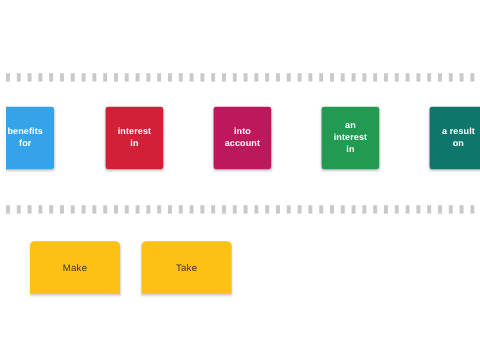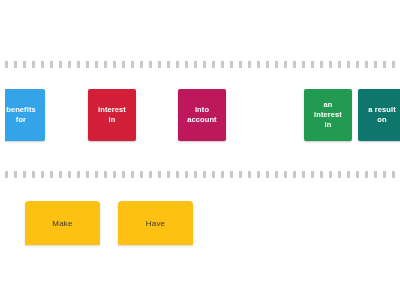--- a/index.html
+++ b/index.html
@@ -105,27 +105,27 @@
 
   <div class="dash-rail top"></div>
 
   <div class="phrase-track" id="phrase-track">
       <div class="phrase-tile" style="left: -8px; background: rgb(52, 163, 232);">benefits
 for</div>
       <div class="phrase-tile" style="left: 83px; background: rgb(210, 32, 56);">interest
 in</div>
       <div class="phrase-tile" style="left: 173px; background: #be185d;">into
 account</div>
-      <div class="phrase-tile" style="left: 263px; background: rgb(35, 154, 82); margin-left: 36px;">an
+      <div class="phrase-tile" style="left: 263px; background: rgb(35, 154, 82);">an
 interest
 in</div>
       <div class="phrase-tile" style="left: 353px; background: #0f766e;">a result
 on</div>
     </div>
 
   <div class="dash-rail bottom"></div>
 
   <div class="verb-track" id="verb-track">
       <div class="verb-tile" style="left: 20px; background: rgb(252, 193, 18); color: rgb(61, 52, 39);">Make</div>
-      <div class="verb-tile" style="left: 113px; background: rgb(252, 193, 18); color: rgb(61, 52, 39);">Have</div>
+      <div class="verb-tile" style="left: 113px; background: rgb(252, 193, 18); color: rgb(61, 52, 39);">Take</div>
     </div>
 
 </div>
 
 </body></html>

